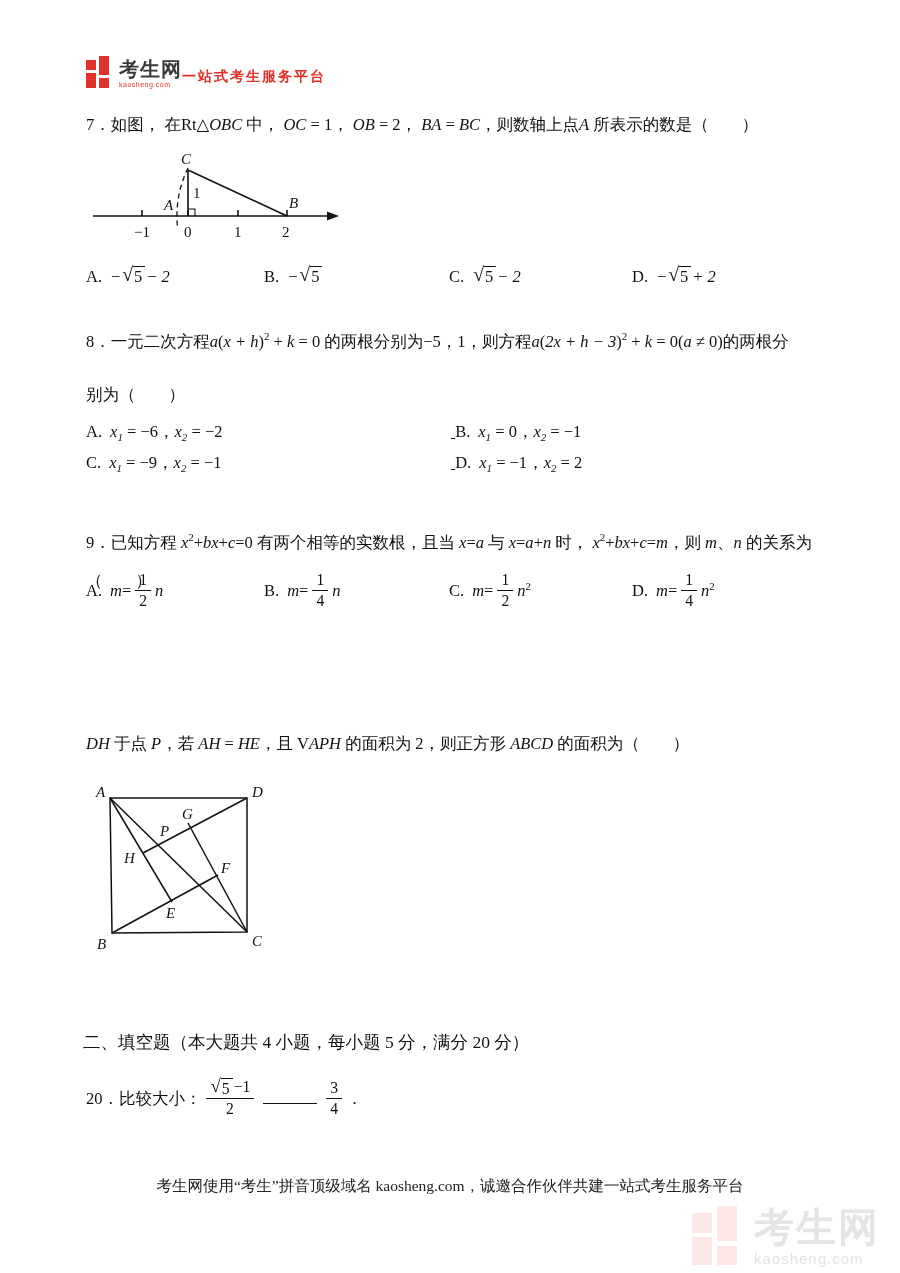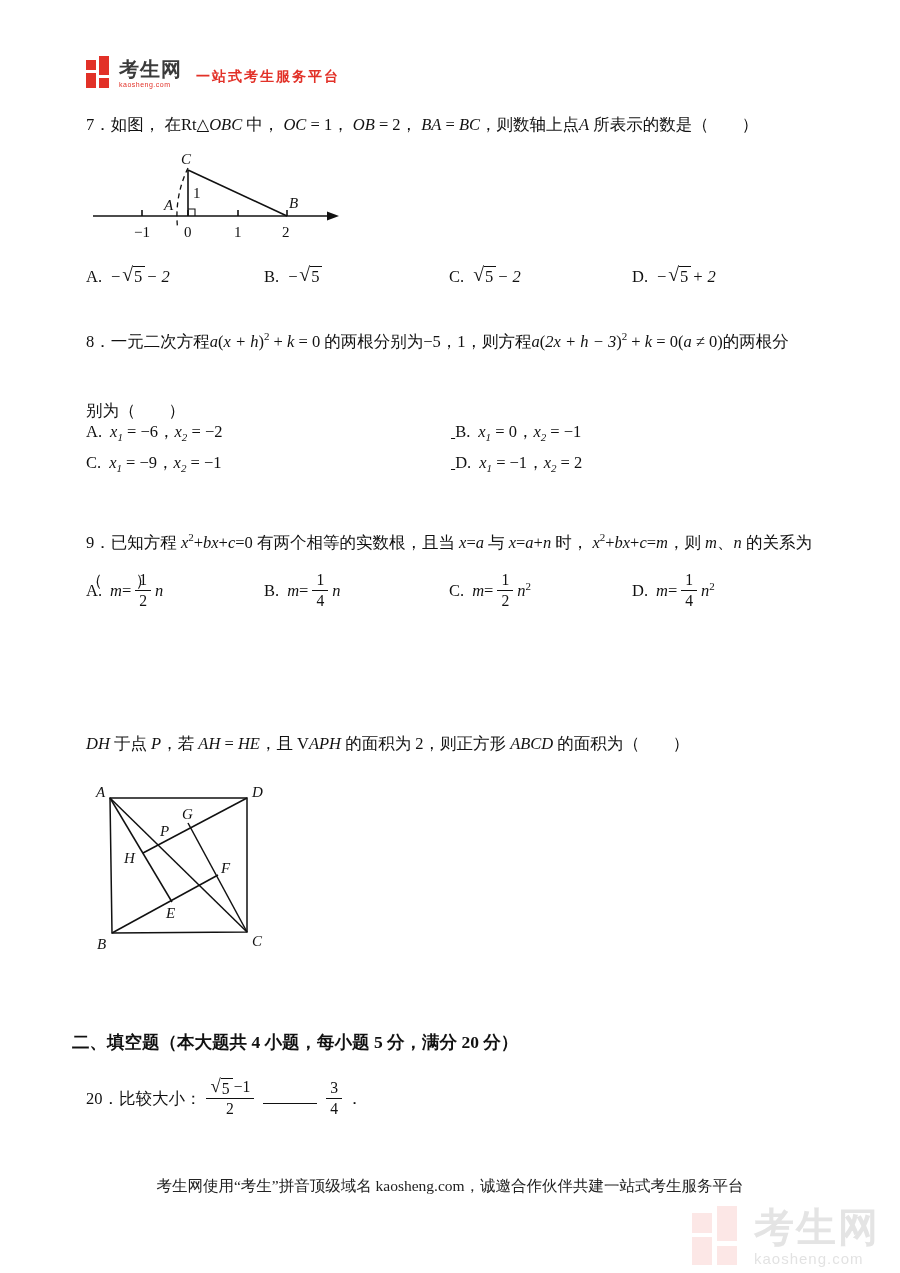--- a/index.html
+++ b/index.html
@@ -10,21 +10,21 @@
   .logo{position:absolute;left:86px;top:56px;display:flex;align-items:flex-end;}
   .logo-icon{position:relative;width:26px;height:32px;margin-right:7px;}
   .logo-icon i{position:absolute;display:block;background:#e23128;}
   .logo-icon .b1{left:0;top:4px;width:10px;height:10px;}
   .logo-icon .b2{left:0;top:17px;width:10px;height:15px;}
   .logo-icon .b3{left:13px;top:0;width:10px;height:19px;}
   .logo-icon .b4{left:13px;top:22px;width:10px;height:10px;}
   .logo-main{display:flex;flex-direction:column;line-height:1;}
   .logo-name{font-family:"Liberation Sans","DejaVu Sans",sans-serif;font-size:20px;font-weight:bold;color:#3a3a3a;letter-spacing:1px;}
   .logo-domain{font-family:"Liberation Sans",sans-serif;font-size:7px;color:#e23128;margin-top:2px;letter-spacing:.5px;}
-  .logo-tagline{font-family:"Liberation Sans",sans-serif;font-size:14px;font-weight:bold;color:#e23128;margin-left:14px;margin-bottom:2px;letter-spacing:2px;}
+  .logo-tagline{font-family:"Liberation Sans",sans-serif;font-size:14px;font-weight:bold;color:#e23128;margin-bottom:2px;letter-spacing:2px;}
 
   
   .line{position:absolute;left:86px;font-size:16.5px;white-space:nowrap;}
   .t-txt{font-style:normal;text-align:right;}
   .t-r{font-style:normal;font-family:"Liberation Serif",serif;}
   .t-m{font-style:italic;font-family:"Liberation Serif",serif;}
   sup.t-sup{font-style:normal;font-size:11px;}
   sub.t-sub{font-style:italic;font-size:11px;}
   .sqrt{display:inline-flex;align-items:flex-start;margin:0 1px;}
   .sqrt .rad{font-style:normal;font-size:1.2em;line-height:1;transform:translateY(-1px);}
@@ -36,21 +36,21 @@
 
   
   .opts4{position:absolute;left:86px;width:760px;display:flex;font-size:16.5px;align-items:center;}
   .opts4 .opt{white-space:nowrap;}
   .opts4 .o1{width:178px;}  .opts4 .o2{width:185px;}  .opts4 .o3{width:183px;}
   .opts2 .opt{display:inline-block;white-space:nowrap;}
   .opts2{position:absolute;left:86px;width:760px;font-size:16.5px;text-decoration:underline;}
   .opts2 .oA{width:365px;}
   .opt-label{margin-right:8px;font-style:normal;}
 
-  .section-head{position:absolute;left:72px;font-size:17.5px;font-weight:bold;white-space:nowrap;}
+  .section-head{position:absolute;left:83px;font-size:17.5px;font-weight:normal;white-space:nowrap;}
 
   .footer{position:absolute;left:0;top:1176px;width:900px;text-align:center;font-size:15.5px;color:#222;}
 
   
   .wm{position:absolute;left:692px;top:1206px;display:flex;align-items:center;opacity:.85;}
   .wm-icon{position:relative;width:52px;height:60px;margin-right:10px;}
   .wm-icon i{position:absolute;display:block;background:rgba(226,49,40,.14);}
   .wm-icon .b1{left:0;top:7px;width:20px;height:20px;}
   .wm-icon .b2{left:0;top:31px;width:20px;height:28px;}
   .wm-icon .b3{left:25px;top:0;width:20px;height:35px;}
@@ -122,21 +122,21 @@
             <span class="rad">√</span>
             <span class="radicand">5</span>
           </span><span class="t-m">− 2</span></span></span>
     <span class="opt o4"><span class="opt-label">D.</span><span><span class="t-m">−</span><span class="sqrt">
             <span class="rad">√</span>
             <span class="radicand">5</span>
           </span><span class="t-m">+ 2</span></span></span>
   </div>
 
   <div class="line" style="top:330px;"><span class="t-txt">8．一元二次方程</span><span class="t-m">a</span><span class="t-r">(</span><span class="t-m">x + h</span><span class="t-r">)</span><sup class="t-sup">2</sup><span class="t-r"> + </span><span class="t-m">k</span><span class="t-r"> = 0 </span><span class="t-txt">的两根分别为</span><span class="t-r">−5</span><span class="t-txt">，1，则方程</span><span class="t-m">a</span><span class="t-r">(</span><span class="t-m">2x + h − 3</span><span class="t-r">)</span><sup class="t-sup">2</sup><span class="t-r"> + </span><span class="t-m">k</span><span class="t-r"> = 0(</span><span class="t-m">a</span><span class="t-r"> ≠ 0)</span><span class="t-txt">的两根分</span></div>
-  <div class="line" style="top:400px;"><span class="t-txt">别为（　　）</span></div>
+  <div class="line" style="top:384px;"><span class="t-txt">别为（　　）</span></div>
 
   <div class="opts2" style="top:421px;">
     <span class="opt oA"><span class="opt-label">A.</span><span><span class="t-m">x</span><sub class="t-sub">1</sub><span class="t-r"> = −6</span><span class="t-txt">，</span><span class="t-m">x</span><sub class="t-sub">2</sub><span class="t-r"> = −2</span></span></span>
     <span class="opt oB"><span class="opt-label">B.</span><span><span class="t-m">x</span><sub class="t-sub">1</sub><span class="t-r"> = 0</span><span class="t-txt">，</span><span class="t-m">x</span><sub class="t-sub">2</sub><span class="t-r"> = −1</span></span></span>
   </div>
   <div class="opts2" style="top:452px;">
     <span class="opt oA"><span class="opt-label">C.</span><span><span class="t-m">x</span><sub class="t-sub">1</sub><span class="t-r"> = −9</span><span class="t-txt">，</span><span class="t-m">x</span><sub class="t-sub">2</sub><span class="t-r"> = −1</span></span></span>
     <span class="opt oB"><span class="opt-label">D.</span><span><span class="t-m">x</span><sub class="t-sub">1</sub><span class="t-r"> = −1</span><span class="t-txt">，</span><span class="t-m">x</span><sub class="t-sub">2</sub><span class="t-r"> = 2</span></span></span>
   </div>
 

